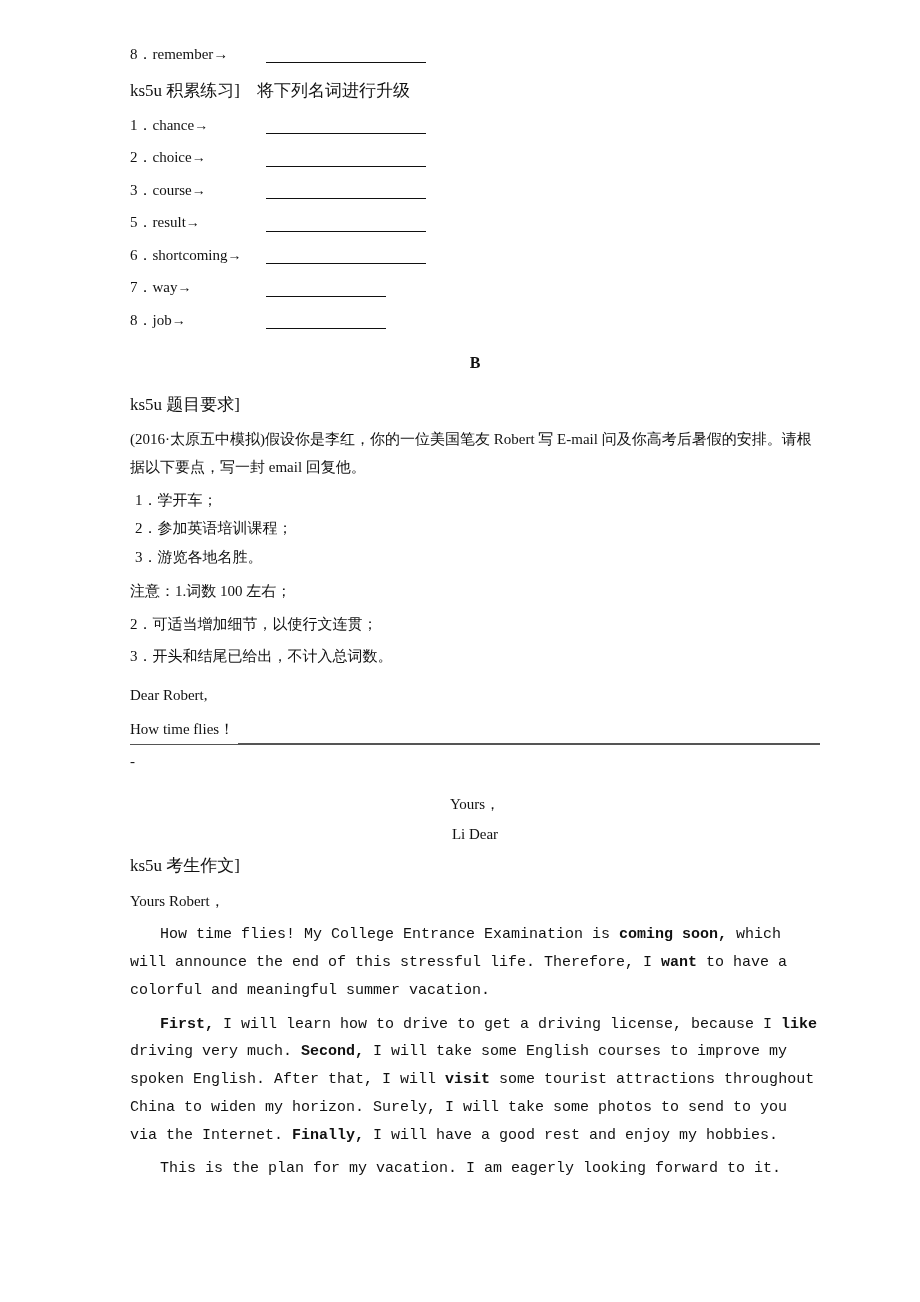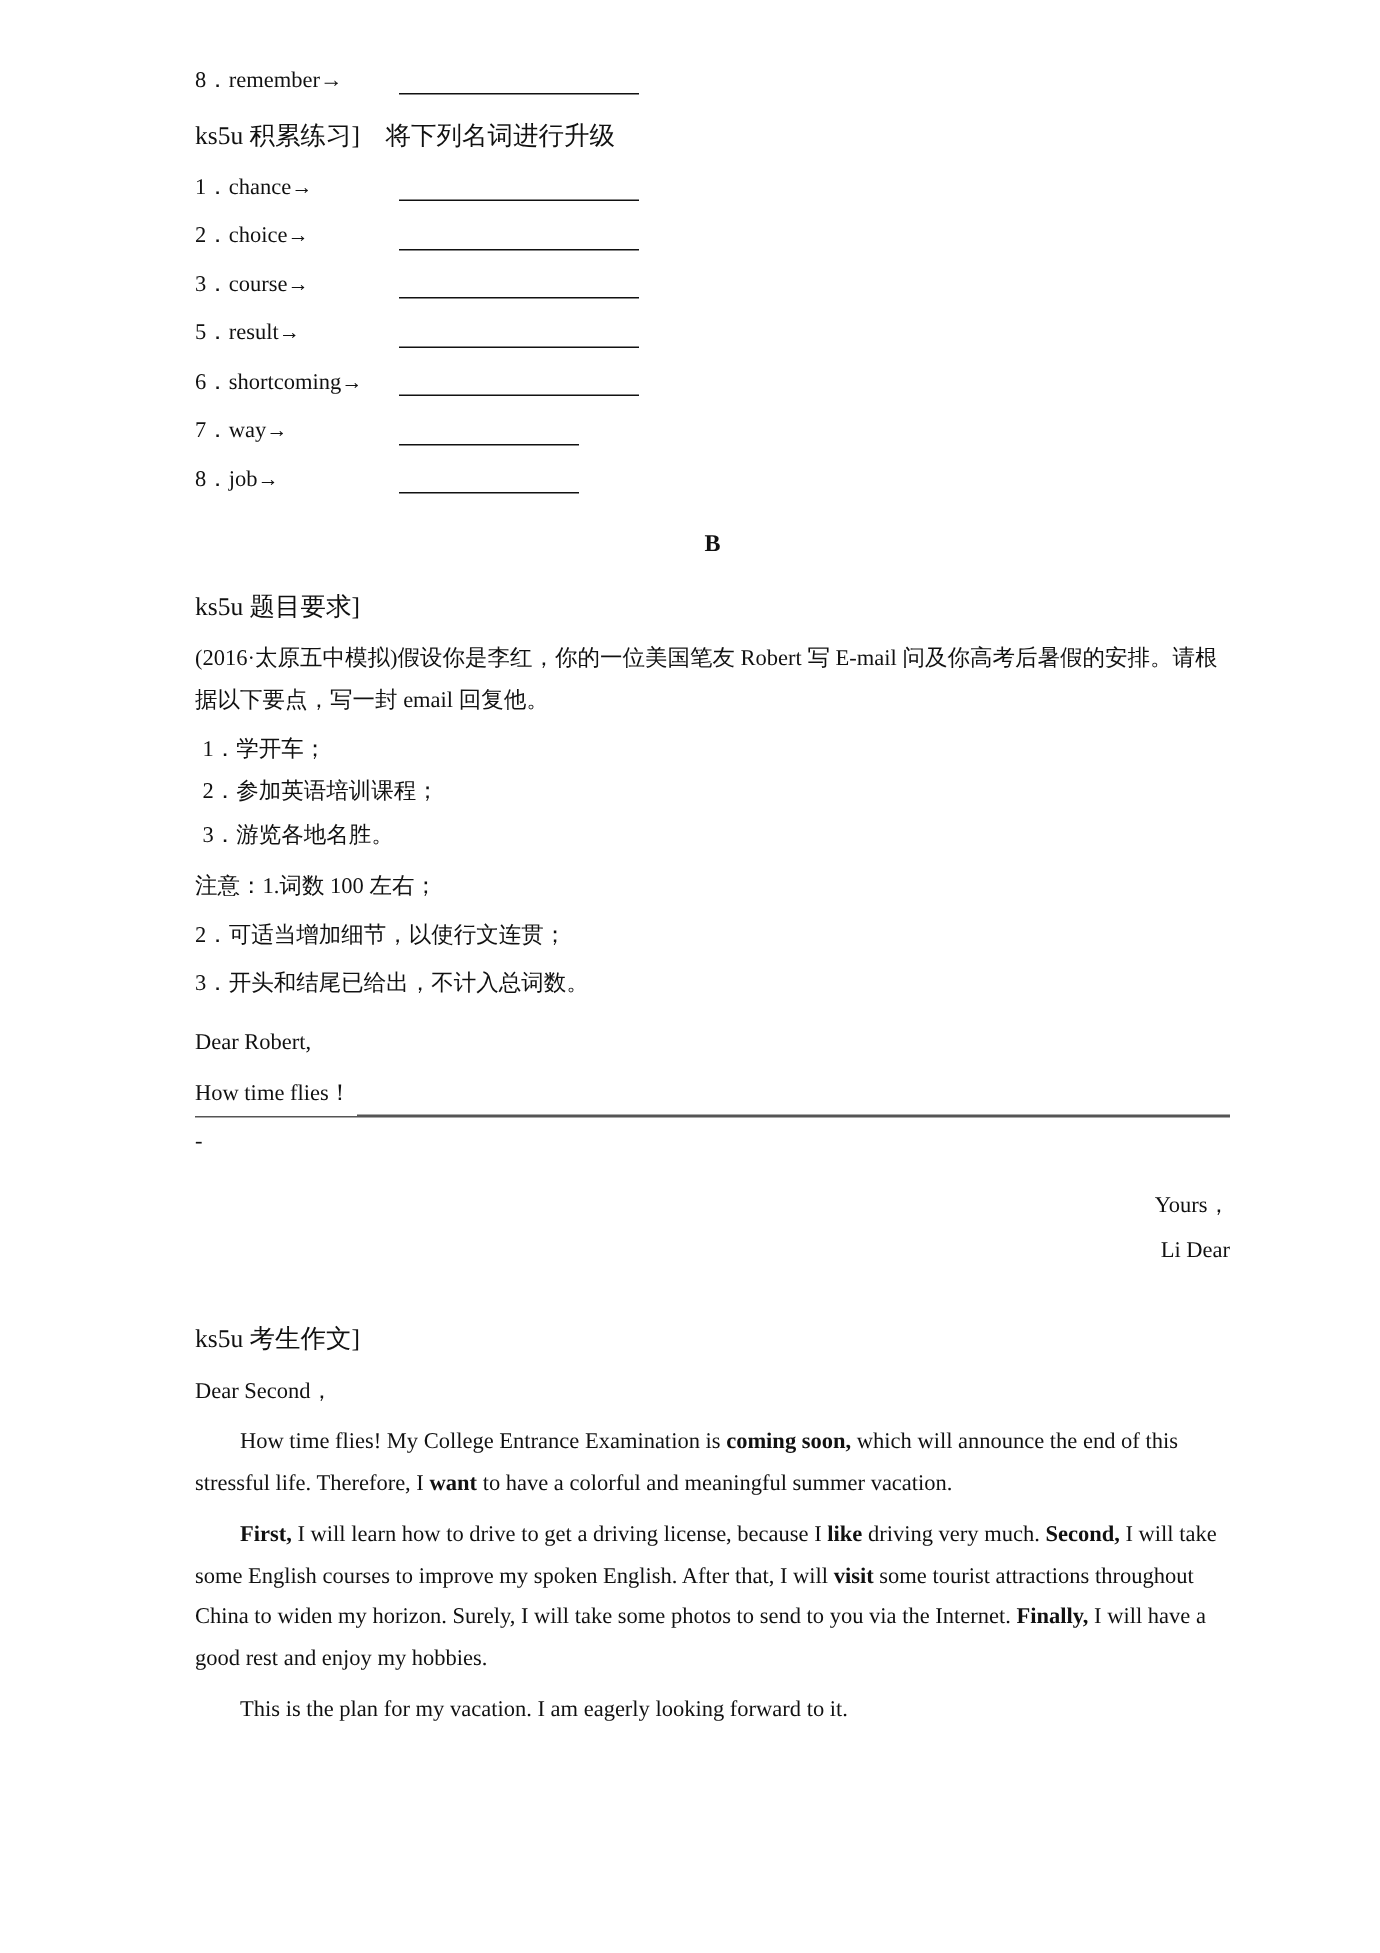--- a/index.html
+++ b/index.html
@@ -54,29 +54,30 @@
       margin-bottom: 4px;
     }
     .indent {
       margin-left: 5px;
     }
     .note-block {
       margin-top: 4px;
       margin-bottom: 2px;
     }
     .signature-block {
-      text-align: right;
+      text-align: center;
       margin-top: 10px;
-      margin-bottom: 28px;
+      margin-bottom: 1px;
       line-height: 2;
     }
     .essay-para {
       text-indent: 2em;
       margin-bottom: 6px;
       line-height: 1.85;
+      font-family: Liberation Mono, monospace;
     }
     b, strong {
       font-weight: bold;
     }
     .arrow {
       font-family: Arial, sans-serif;
       font-size: 14px;
     }
   </style>
 </head>
@@ -168,21 +169,21 @@
 </div>
 
 <div class="signature-block">
   <div>Yours，</div>
   <div>Li Dear</div>
 </div>
 
 <div class="ks5u-header">ks5u 考生作文]</div>
 
 <div class="section">
-  <span>Dear Second，</span>
+  <span>Yours Robert，</span>
 </div>
 
 <div class="essay-para">
   How time flies! My College Entrance Examination is <strong>coming soon,</strong> which will announce the end of this stressful life. Therefore, I <strong>want</strong> to have a colorful and meaningful summer vacation.
 </div>
 
 <div class="essay-para">
   <strong>First,</strong> I will learn how to drive to get a driving license, because I <strong>like</strong> driving very much. <strong>Second,</strong> I will take some English courses to improve my spoken English. After that, I will <strong>visit</strong> some tourist attractions throughout China to widen my horizon. Surely, I will take some photos to send to you via the Internet. <strong>Finally,</strong> I will have a good rest and enjoy my hobbies.
 </div>
 

